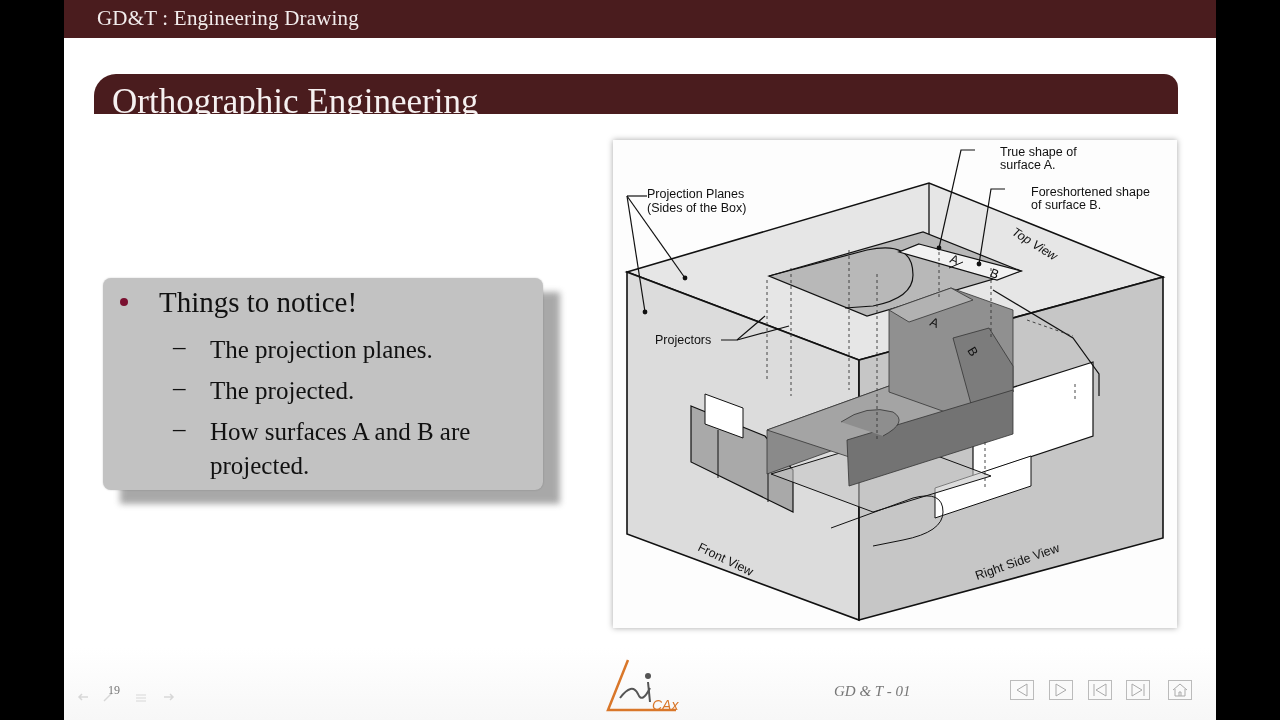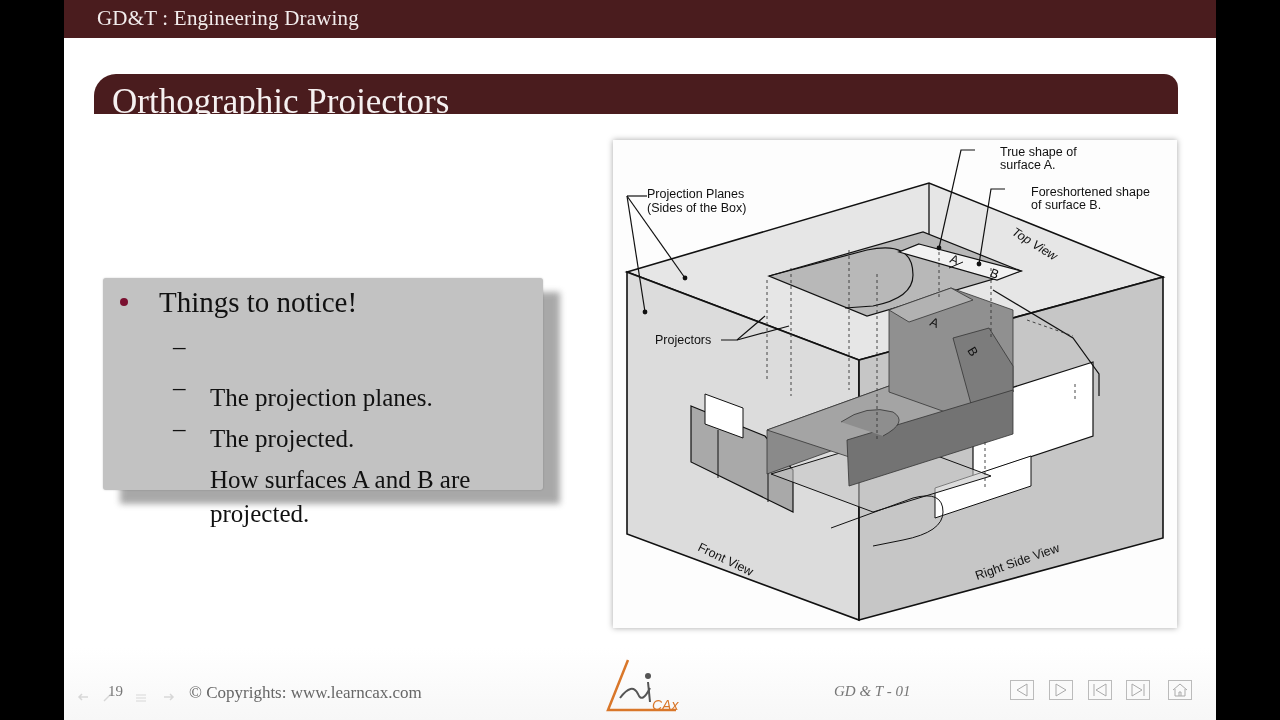--- a/index.html
+++ b/index.html
@@ -3,49 +3,49 @@
 <meta charset="utf-8">
 <style>
   html, body { margin:0; padding:0; background:#000; }
   body { width:1280px; height:720px; position:relative; overflow:hidden; font-family:"DejaVu Serif", serif; }
   .slide { position:absolute; left:64px; top:0; width:1152px; height:720px; background:#ffffff; overflow:hidden; }
   .topbar { position:absolute; left:0; top:0; width:1152px; height:38px; background:#4a1c1e; }
   .topbar-title { position:absolute; left:12px; top:6px; font-family:"Liberation Serif", serif; font-size:21px; color:#f2ecec; letter-spacing:0.2px;margin-left:21px; }
   .title-bar { position:absolute; left:30px; top:74px; width:1084px; height:40px; background:#4a1c1e; border-radius:22px 14px 0 0; overflow:hidden; }
   .title-text { position:absolute; left:18px; top:4px; font-family:"Liberation Serif", serif; font-size:35px; color:#f6f0f0; white-space:nowrap; line-height:48px; }
   .bullet-shadow { position:absolute; left:56px; top:292px; width:440px; height:212px; background:#9a9a9a; filter:blur(3px); opacity:0.85; }
-  .bullet-box { position:absolute; left:39px; top:278px; width:440px; height:212px; background:#c2c2c2; border-radius:3px; box-shadow:0 0 2px rgba(0,0,0,0.2); }
+  .bullet-box { position:absolute; left:39px; top:278px; width:440px; height:212px; background:#c2c2c2; border-radius:8px; box-shadow:0 0 2px rgba(0,0,0,0.2); }
   .bullet-dot { position:absolute; left:17px; top:20px; width:8px; height:8px; border-radius:50%; background:#7a1030; }
   .bullet-main { position:absolute; left:56px; top:8px; font-family:"Liberation Serif", serif; font-size:29px; color:#111; }
   .sub-item { position:absolute; left:70px; font-family:"Liberation Serif", serif; font-size:25px; color:#111; }
   .sub-dash { position:absolute; left:0; }
-  .sub-text { position:absolute; left:37px; width:330px; line-height:34px;margin-top:48px; }
+  .sub-text { position:absolute; left:37px; width:330px; line-height:34px; }
   .figure { position:absolute; left:549px; top:140px; width:564px; height:488px; background:#fdfdfd; box-shadow:0 0 6px rgba(0,0,0,0.35); }
   .figure svg { position:absolute; left:0; top:0; }
   .fig-label { font-family:"Liberation Sans", sans-serif; font-size:12.5px; fill:#111; }
-  .footer-num { position:absolute; left:44px; top:683px; font-family:"Liberation Serif", serif; font-size:15px; color:#777; }
+  .footer-num { position:absolute; left:44px; top:683px; font-family:"Liberation Serif", serif; font-size:12px; color:#777; }
   .footer-copy { position:absolute; left:125px; top:683px; font-family:"Liberation Serif", serif; font-size:17px; color:#666; }
   .footer-course { position:absolute; left:770px; top:683px; font-family:"Liberation Serif", serif; font-size:15px; color:#777;font-style:italic; }
   .nav-btn { position:absolute; top:680px; width:22px; height:18px; border:1px solid #bbb; background:#fafafa; }
   .nav-btn svg { position:absolute; left:0; top:0; }
   .ghost-icon { position:absolute; top:692px; width:14px; height:10px; opacity:0.35; }
   .logo { position:absolute; left:534px; top:654px; width:86px; height:62px; }
   .footer-fade { position:absolute; left:0; top:648px; width:1152px; height:72px; background:linear-gradient(#ffffff, #f7f7f7); }
 </style>
 </head>
 <body>
 
 <div class="slide">
 
   <div class="topbar">
     <span class="topbar-title">GD&amp;T : Engineering Drawing</span>
   </div>
 
   <div class="title-bar">
-    <span class="title-text">Orthographic Projectors</span>
+    <span class="title-text">Orthographic Engineering</span>
   </div>
 
   <div class="bullet-shadow"></div>
   <div class="bullet-box">
     <span class="bullet-dot"></span>
     <span class="bullet-main">Things to notice!</span>
 
     <div class="sub-item" style="top:55px;">
       <span class="sub-dash">–</span>
       <span class="sub-text">The projection planes.</span>
@@ -150,21 +150,20 @@
       <path d="M2,9 L10,1" stroke="#999" stroke-width="1.5" fill="none"></path>
     </svg>
   <svg class="ghost-icon" style="left:70px;" viewBox="0 0 14 10">
       <path d="M2,3 L12,3 M2,6 L12,6 M2,9 L12,9" stroke="#999" stroke-width="1.2" fill="none"></path>
     </svg>
   <svg class="ghost-icon" style="left:98px;" viewBox="0 0 14 10">
       <path d="M2,5 L11,5 M8,2 L11,5 L8,8" stroke="#999" stroke-width="1.5" fill="none"></path>
     </svg>
 
   <span class="footer-num">19</span>
-  <span class="footer-copy">© Copyrights: www.learncax.com</span>
 
   <svg class="logo" viewBox="0 0 86 62">
     <path d="M30,6 L10,56 L78,56" stroke="#d9772a" stroke-width="2.5" fill="none"></path>
     <path d="M22,44 Q34,28 40,40 Q44,50 52,34" stroke="#555" stroke-width="2" fill="none"></path>
     <circle cx="50" cy="22" r="3" fill="#555"></circle>
     <path d="M50,28 L52,48" stroke="#555" stroke-width="2"></path>
     <text x="54" y="56" font-family="Liberation Sans, sans-serif" font-size="14" font-style="italic" fill="#d9772a">CAx</text>
   </svg>
 
   <span class="footer-course">GD &amp; T - 01</span>

